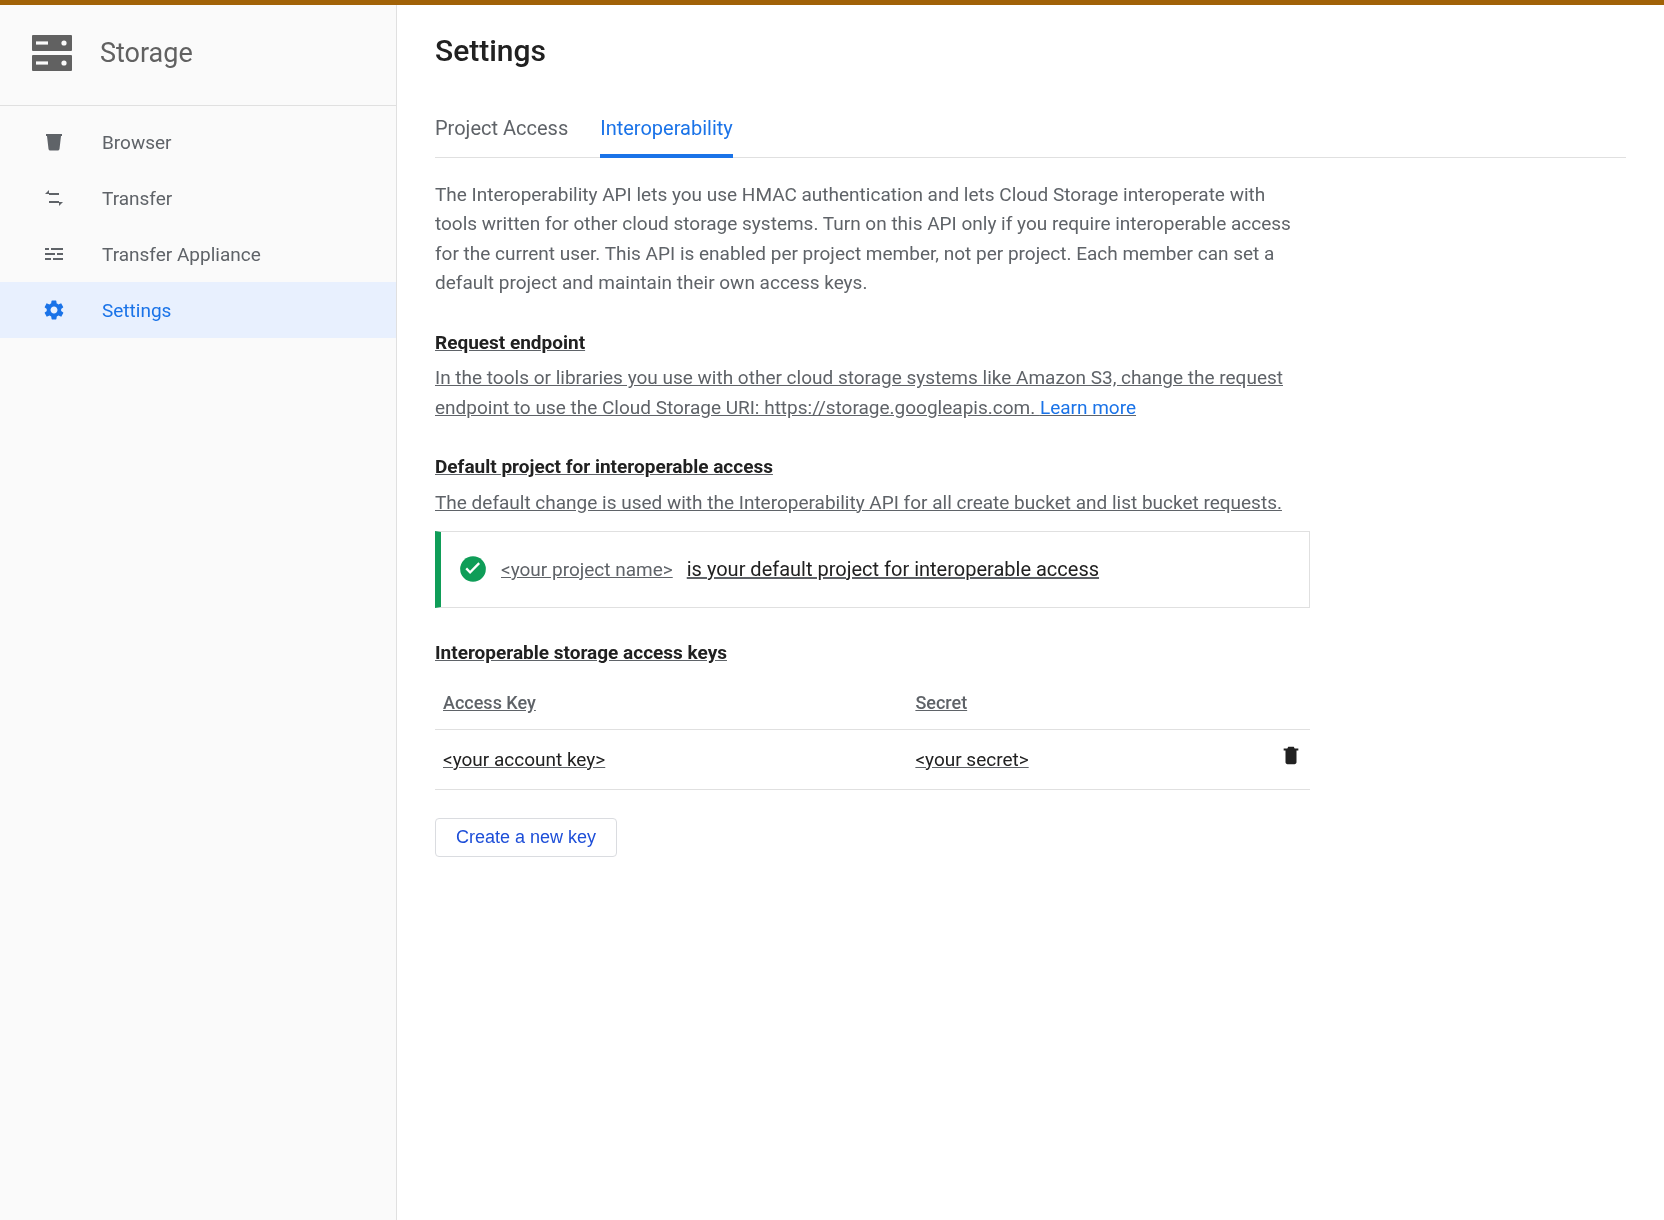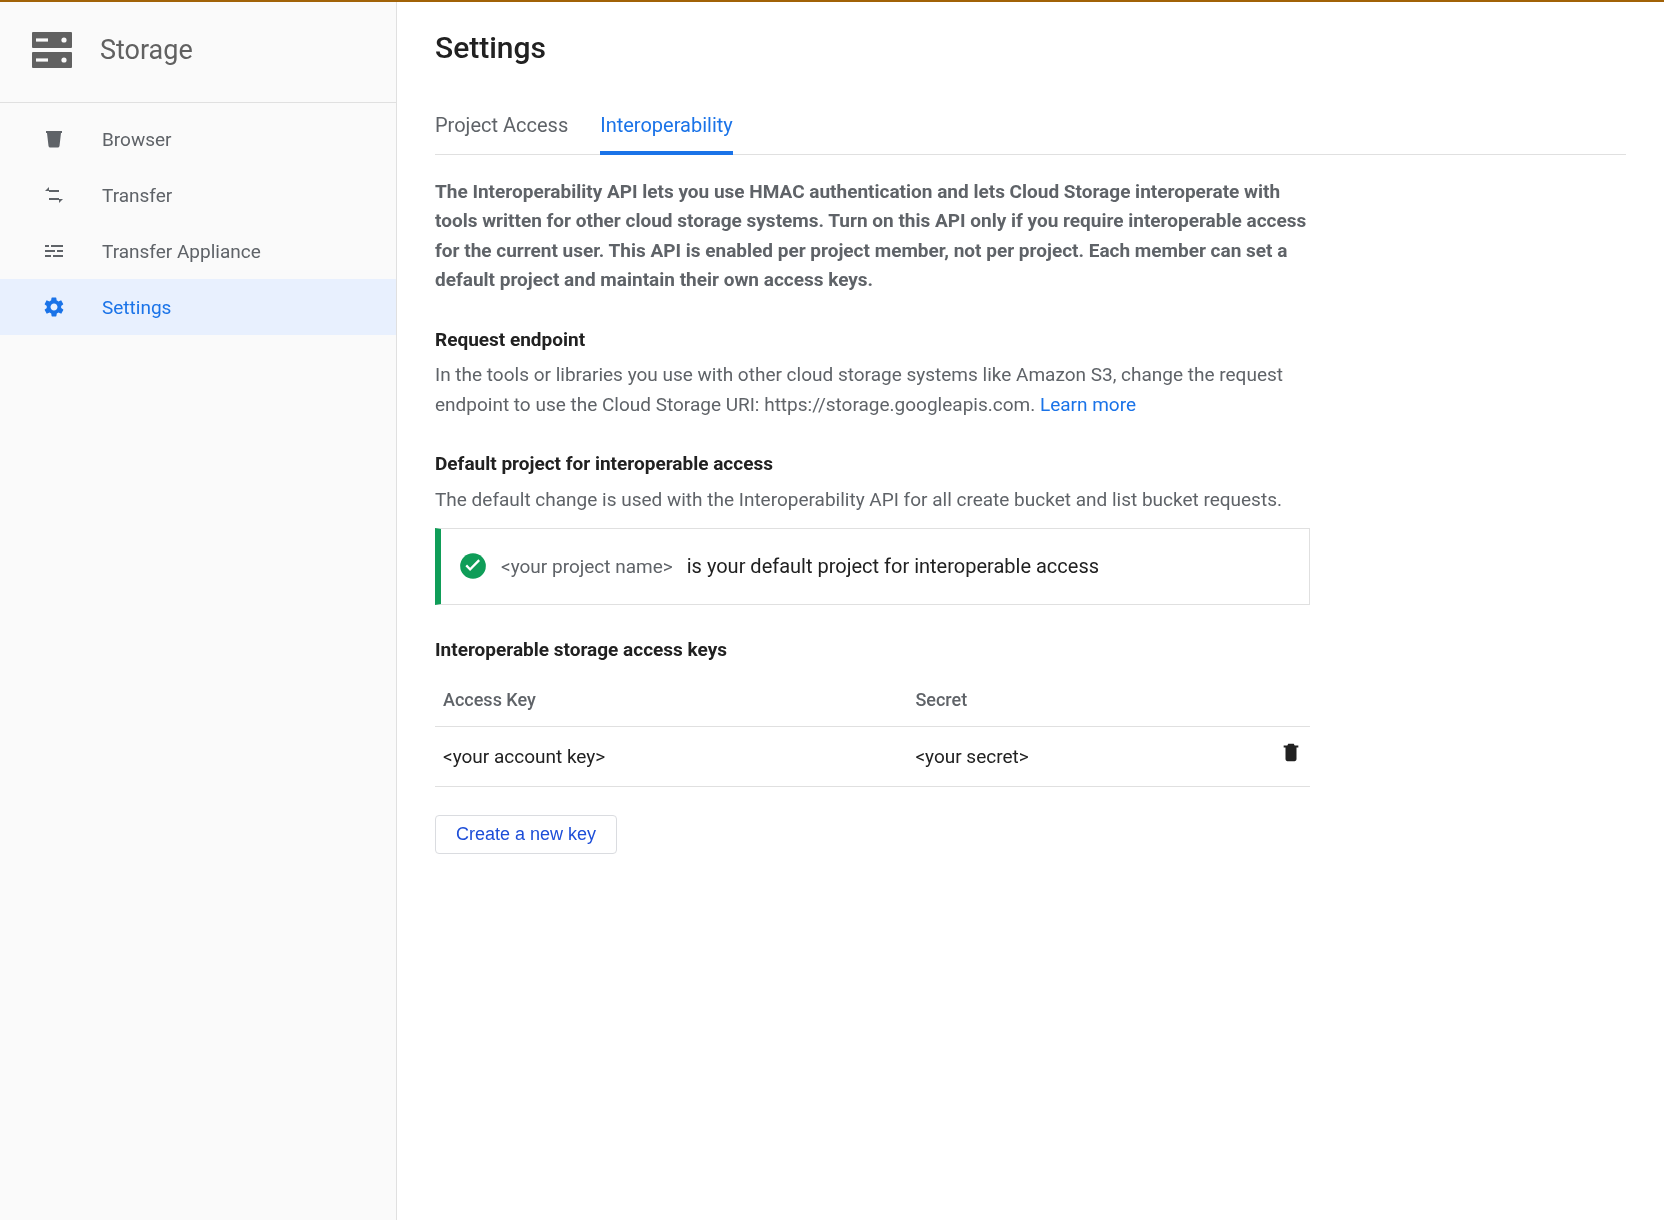--- a/index.html
+++ b/index.html
@@ -7,21 +7,21 @@
       font-family: Roboto, "Helvetica Neue", Arial, sans-serif;
       background: #fff;
       color: #212121;
       width: 1664px;
       height: 1220px;
       overflow: hidden;
     }
     .app {
       display: flex;
       height: 100%;
-      border-top: 2px solid #a16207;
+      border-top: 5px solid #a16207;
     }
     .sidebar {
       width: 397px;
       background: #fafafa;
       border-right: 1px solid #e0e0e0;
       flex-shrink: 0;
     }
     .sidebar-header {
       display: flex;
       align-items: center;
@@ -94,33 +94,33 @@
     }
     .content {
       max-width: 875px;
       color: #5f6368;
       font-size: 19px;
       line-height: 1.55;
     }
     .intro-text {
       margin-bottom: 30px;
       color: #5f6368;
-      font-weight: bold;
     }
     .section-heading {
       font-size: 19px;
       font-weight: 700;
       color: #212121;
       margin-bottom: 6px;
     }
     .section-text {
       color: #5f6368;
     }
     .section {
       margin-bottom: 30px;
+      text-decoration: underline;
     }
     .link {
       color: #1a73e8;
       cursor: pointer;
       text-decoration: none;
     }
     .success-banner {
       display: flex;
       align-items: center;
       border: 1px solid #e0e0e0;

